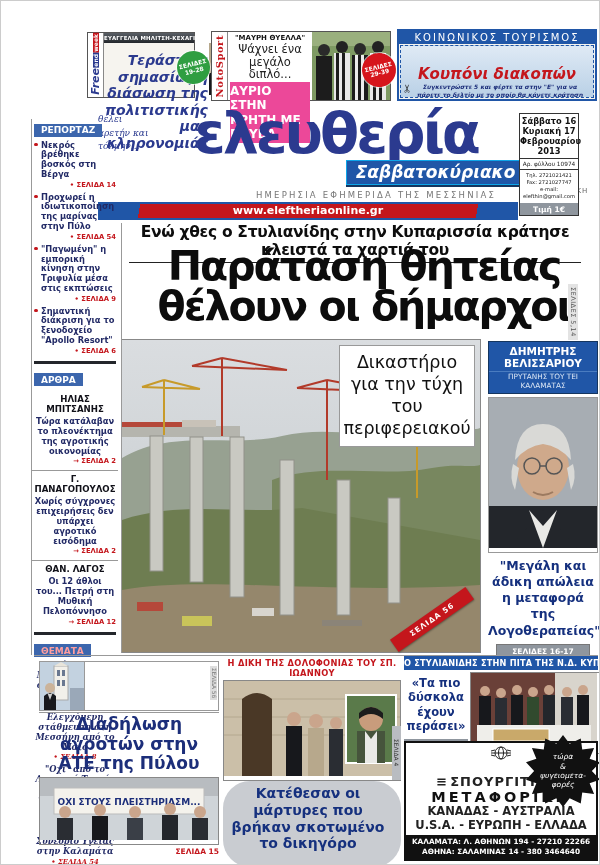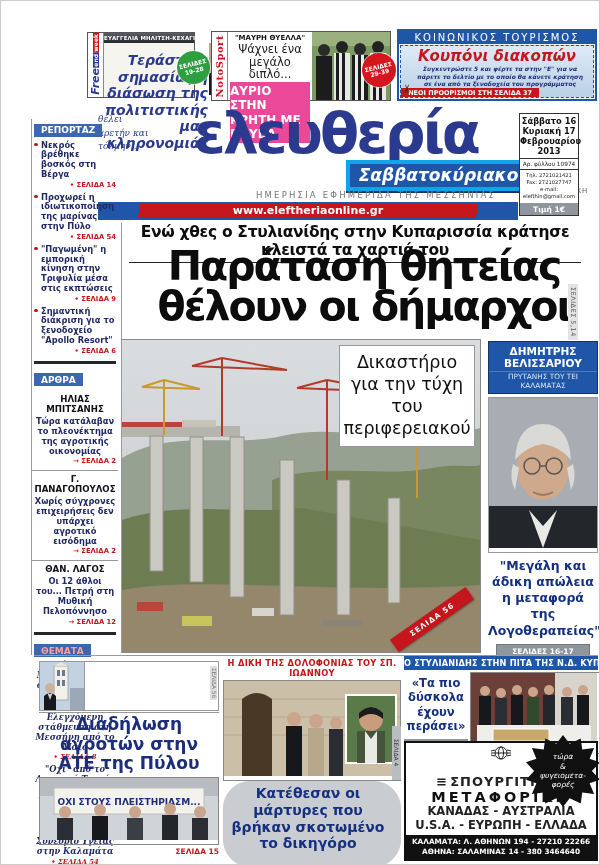--- a/index.html
+++ b/index.html
@@ -25,28 +25,28 @@
   .promo-noto{left:210px;top:30px;width:180px;height:70px;display:flex;background:#fff;}
   .noto-strip{width:15px;border-right:1px solid #888;display:flex;align-items:center;justify-content:center;}
   .noto-strip span{writing-mode:vertical-rl;transform:rotate(180deg);font-family:"DejaVu Serif",serif;font-weight:bold;color:#c4161c;font-size:10px;letter-spacing:.5px;}
   .noto-main{flex:1;display:flex;flex-direction:column;padding:2px;min-width:0;}
   .noto-kicker{font-size:7px;font-weight:bold;color:#111;text-align:center;}
   .noto-title{font-size:11.5px;color:#222;text-align:center;line-height:1.1;margin:1px 0;}
   .noto-bar{background:#ec4899;color:#fff;font-size:12px;font-weight:bold;padding:2px 0;line-height:1.2;}
   .promo-coupon{left:396px;top:28px;width:200px;height:72px;border:2px solid #2056a7;display:flex;flex-direction:column;}
   .coupon-header{background:#2056a7;color:#fff;font-weight:normal;font-size:10px;text-align:center;letter-spacing:2px;padding:1px 0;}
   .coupon-body{flex:1;position:relative;background:linear-gradient(#dfeaf5,#b9d0e6);border:1px dashed #2056a7;margin:1px;text-align:center;overflow:hidden;}
-  .coupon-title{font-size:15px;font-weight:bold;font-style:italic;color:#c4161c;margin-top:1px;}
+  .coupon-title{font-size:15px;font-weight:bold;font-style:italic;color:#c4161c;margin-top:19px;}
   .coupon-text{font-size:6px;font-weight:bold;font-style:italic;color:#1c2e7a;line-height:1.25;padding:0 10px 0 16px;}
   .scissors{position:absolute;left:2px;bottom:2px;font-size:11px;color:#222;transform:rotate(-90deg);}
   .coupon-footer{background:#c4161c;color:#fff;font-size:6.5px;font-weight:bold;text-align:center;padding:1.5px 0;width:72%;align-self:flex-end;}
   
   .motto{left:97px;top:112px;width:52px;font-family:"DejaVu Serif",serif;font-style:italic;font-size:9px;color:#2b3a8f;line-height:1.5;}
   .logo{left:150px;top:104px;width:370px;font-size:57px;font-weight:800;color:#2b3a8f;letter-spacing:-3px;text-align:center;line-height:1;}
-  .edition-bar{left:345px;top:159px;width:177px;height:23px;background:linear-gradient(#2e63b4,#1c4astri);background:#2056a7;color:#fff;font-weight:bold;font-style:italic;font-size:17px;text-align:center;line-height:23px;border:4px solid #0ea5e9;box-shadow:0 2px 0 #14355f;}
+  .edition-bar{left:345px;top:159px;width:177px;height:23px;background:linear-gradient(#2e63b4,#1c4astri);background:#2056a7;color:#fff;font-weight:bold;font-style:italic;font-size:17px;text-align:center;line-height:23px;border:1px solid #0ea5e9;box-shadow:0 2px 0 #14355f;}
   .regional2{left:524px;top:186px;width:60px;font-size:7px;color:#666;letter-spacing:1px;text-align:center;line-height:1.3;}
   .tagline{left:230px;top:189px;width:290px;font-size:8.5px;color:#777;letter-spacing:2.2px;text-align:center;}
   .webbar{left:97px;top:201px;width:420px;height:14px;background:linear-gradient(100deg,#2056a7 0 10%,#c4161c 10% 90%,#2056a7 90%);color:#fff;font-weight:bold;font-size:11px;text-align:center;line-height:14px;border-top:2px solid #2056a7;border-bottom:2px solid #2056a7;}
   .infobox{left:518px;top:112px;width:58px;height:101px;border:1px solid #333;display:flex;flex-direction:column;text-align:center;background:#fff;}
   .info-dates{font-size:8.3px;font-weight:bold;color:#111;line-height:1.22;padding:2px 0;border-bottom:1px solid #333;}
   .info-issue{font-size:5.8px;color:#222;padding:2px 0;border-bottom:1px solid #333;}
   .info-contact{font-size:5.2px;color:#222;line-height:1.35;padding:2px 0;flex:1;}
   .info-price{background:#8f969e;color:#fff;font-weight:bold;font-size:7.5px;padding:1.5px 0;}
   
   .kicker{left:128px;top:222px;width:452px;font-size:15.5px;font-weight:bold;color:#0d0d0d;text-align:center;letter-spacing:-.3px;border-bottom:1.5px solid #222;padding-bottom:3px;}

